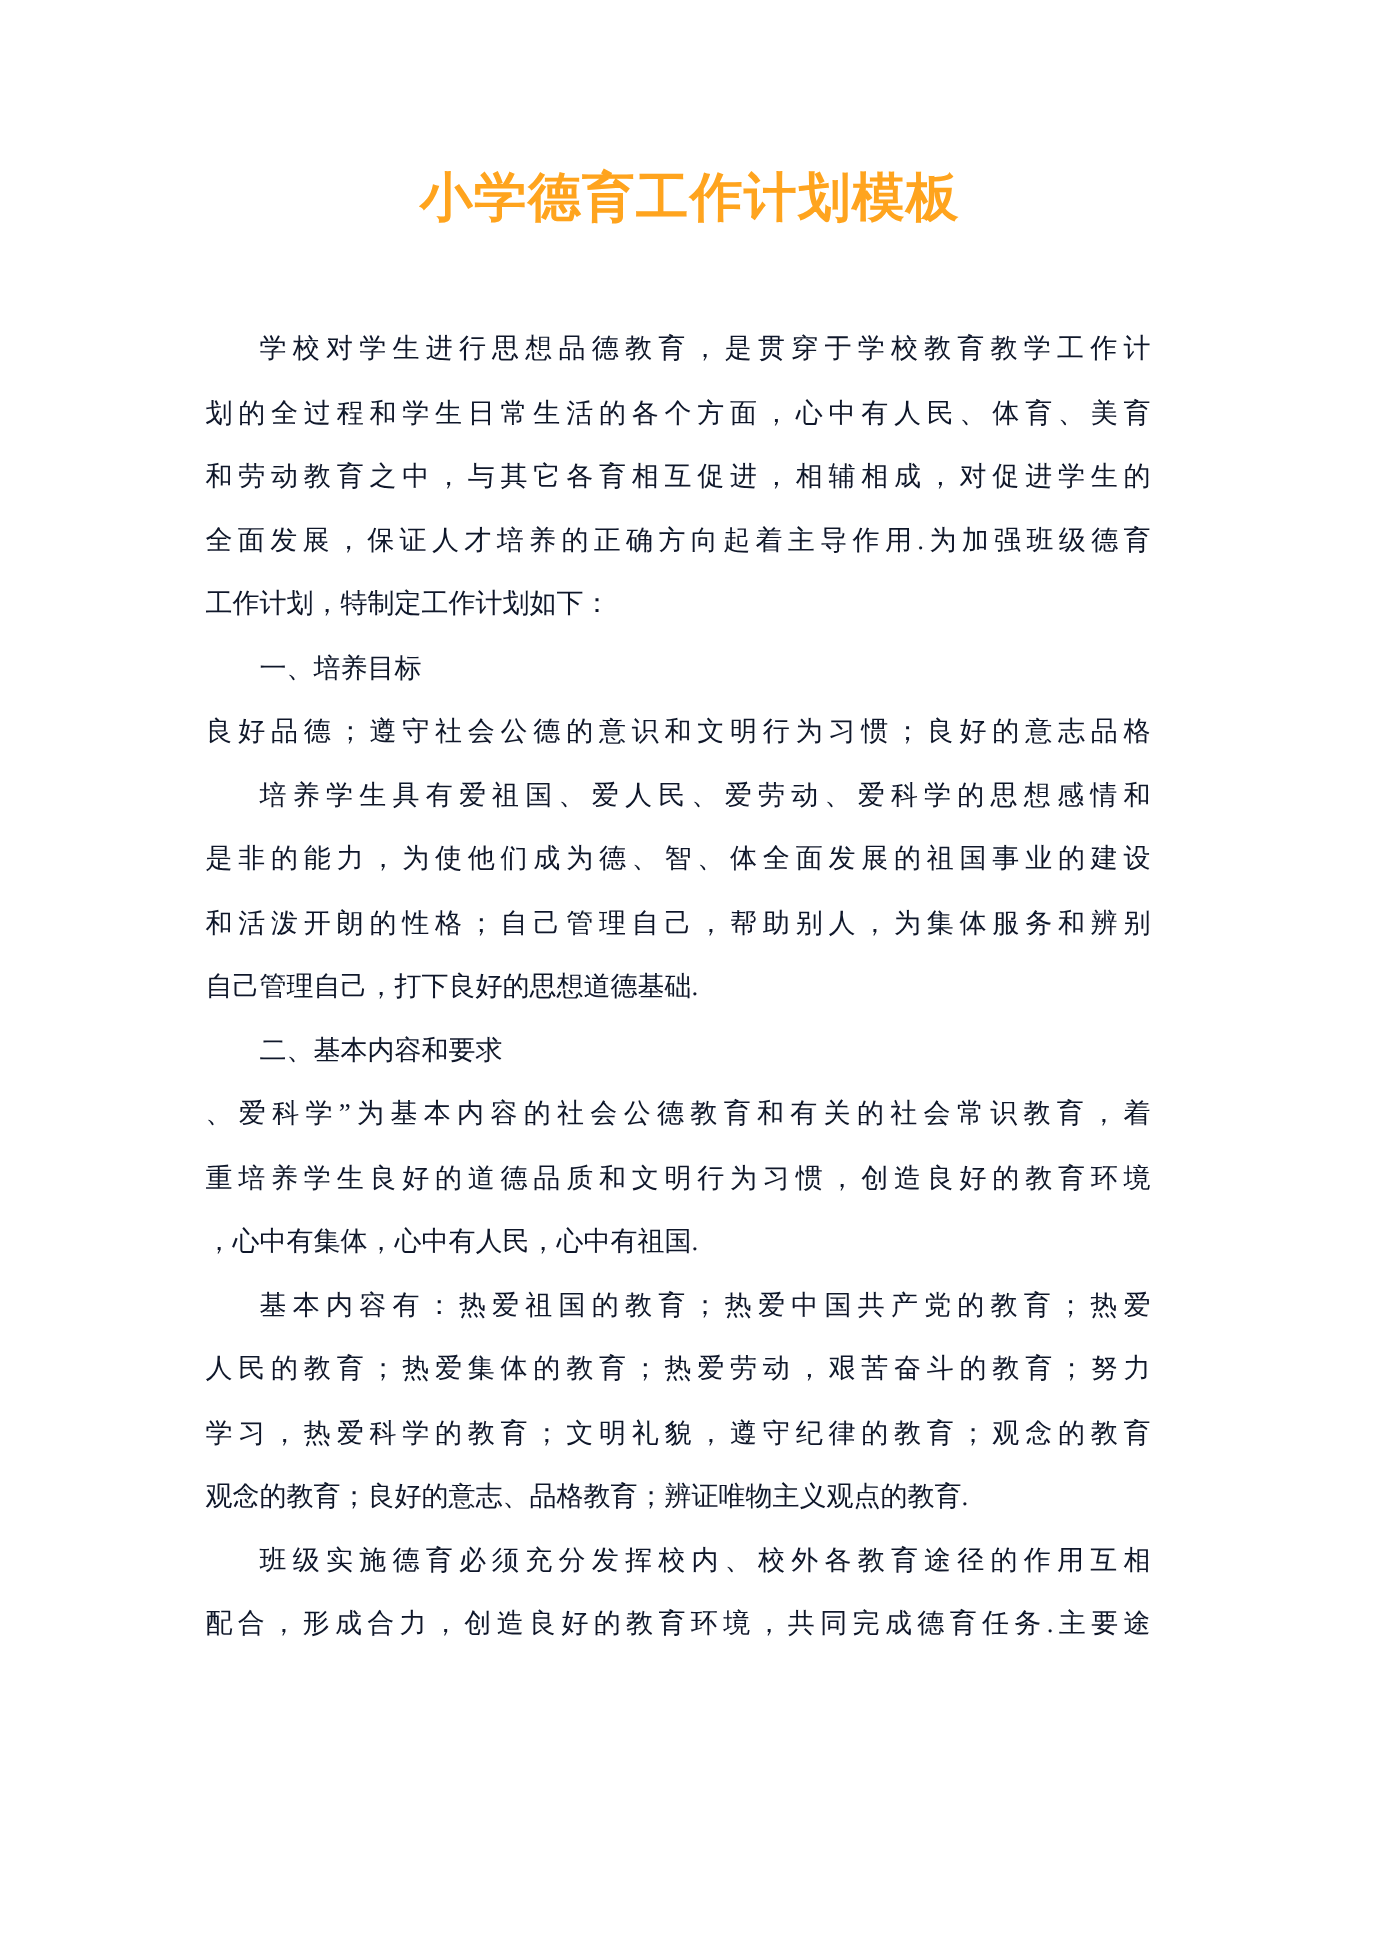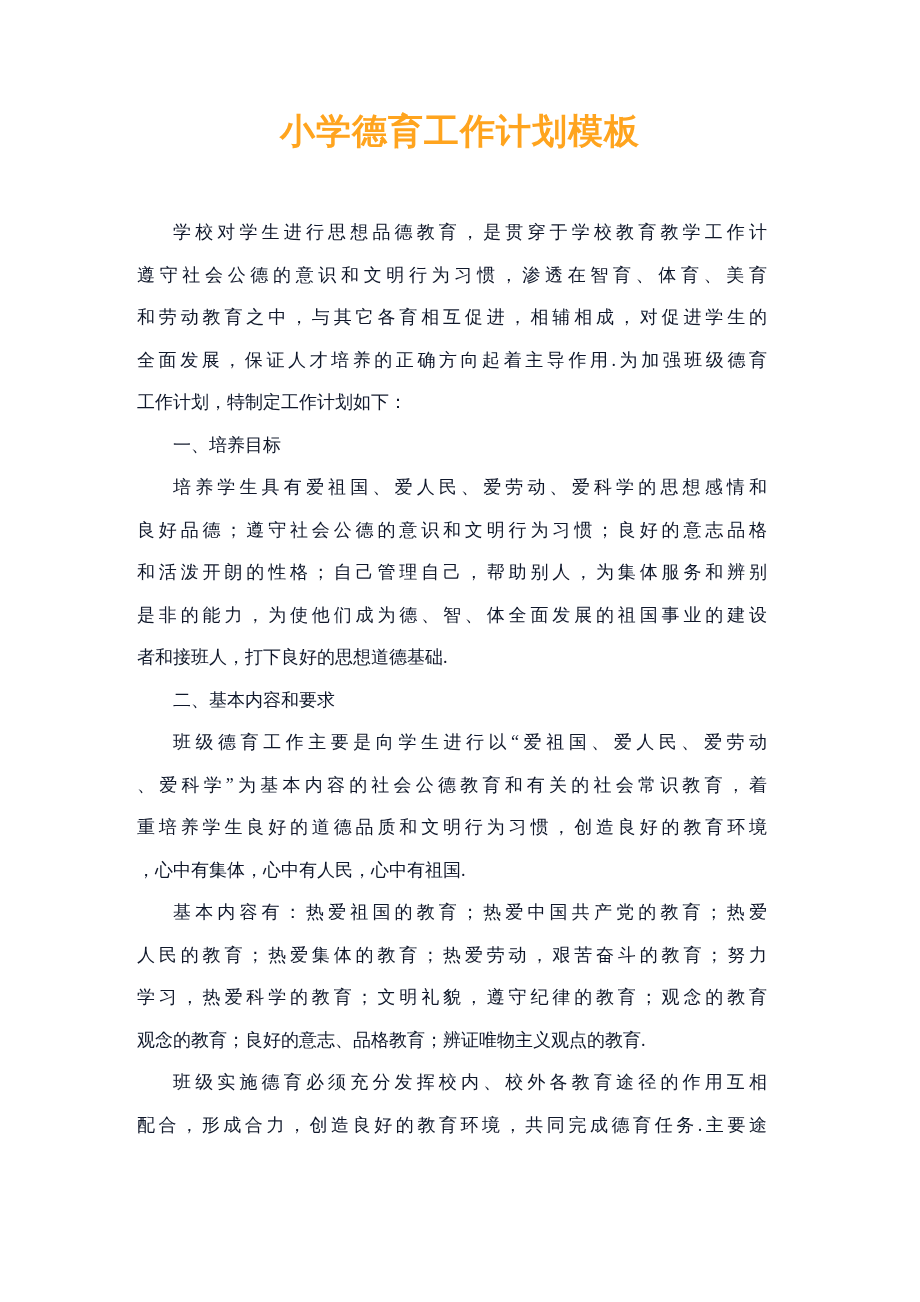--- a/index.html
+++ b/index.html
@@ -57,32 +57,31 @@
 </style>
 </head>
 <body>
 
 <div class="doc-page">
 
   <h1 class="doc-title" style="color: rgb(255, 164, 30);">小学德育工作计划模板</h1>
 
   <div class="doc-content">
     <div class="line indent jfull">学校对学生进行思想品德教育，是贯穿于学校教育教学工作计</div>
-    <div class="line jfull">遵守社会公德的意识和文明行为习惯，渗透在智育、体育、美育</div>
+    <div class="line jfull">划的全过程和学生日常生活的各个方面，心中有人民、体育、美育</div>
     <div class="line jfull">和劳动教育之中，与其它各育相互促进，相辅相成，对促进学生的</div>
     <div class="line jfull">全面发展，保证人才培养的正确方向起着主导作用.为加强班级德育</div>
     <div class="line jlast">工作计划，特制定工作计划如下：</div>
     <div class="line indent jlast">一、培养目标</div>
+    <div class="line jfull">良好品德；遵守社会公德的意识和文明行为习惯；良好的意志品格</div>
     <div class="line indent jfull">培养学生具有爱祖国、爱人民、爱劳动、爱科学的思想感情和</div>
-    <div class="line jfull">良好品德；遵守社会公德的意识和文明行为习惯；良好的意志品格</div>
+    <div class="line jfull">是非的能力，为使他们成为德、智、体全面发展的祖国事业的建设</div>
     <div class="line jfull">和活泼开朗的性格；自己管理自己，帮助别人，为集体服务和辨别</div>
-    <div class="line jfull">是非的能力，为使他们成为德、智、体全面发展的祖国事业的建设</div>
-    <div class="line jlast">者和接班人，打下良好的思想道德基础.</div>
+    <div class="line jlast">自己管理自己，打下良好的思想道德基础.</div>
     <div class="line indent jlast">二、基本内容和要求</div>
-    <div class="line indent jfull">班级德育工作主要是向学生进行以“爱祖国、爱人民、爱劳动</div>
     <div class="line jfull">、爱科学”为基本内容的社会公德教育和有关的社会常识教育，着</div>
     <div class="line jfull">重培养学生良好的道德品质和文明行为习惯，创造良好的教育环境</div>
     <div class="line jlast">，心中有集体，心中有人民，心中有祖国.</div>
     <div class="line indent jfull">基本内容有：热爱祖国的教育；热爱中国共产党的教育；热爱</div>
     <div class="line jfull">人民的教育；热爱集体的教育；热爱劳动，艰苦奋斗的教育；努力</div>
     <div class="line jfull">学习，热爱科学的教育；文明礼貌，遵守纪律的教育；观念的教育</div>
     <div class="line jlast">观念的教育；良好的意志、品格教育；辨证唯物主义观点的教育.</div>
     <div class="line indent jfull">班级实施德育必须充分发挥校内、校外各教育途径的作用互相</div>
     <div class="line jfull">配合，形成合力，创造良好的教育环境，共同完成德育任务.主要途</div>
   </div>

